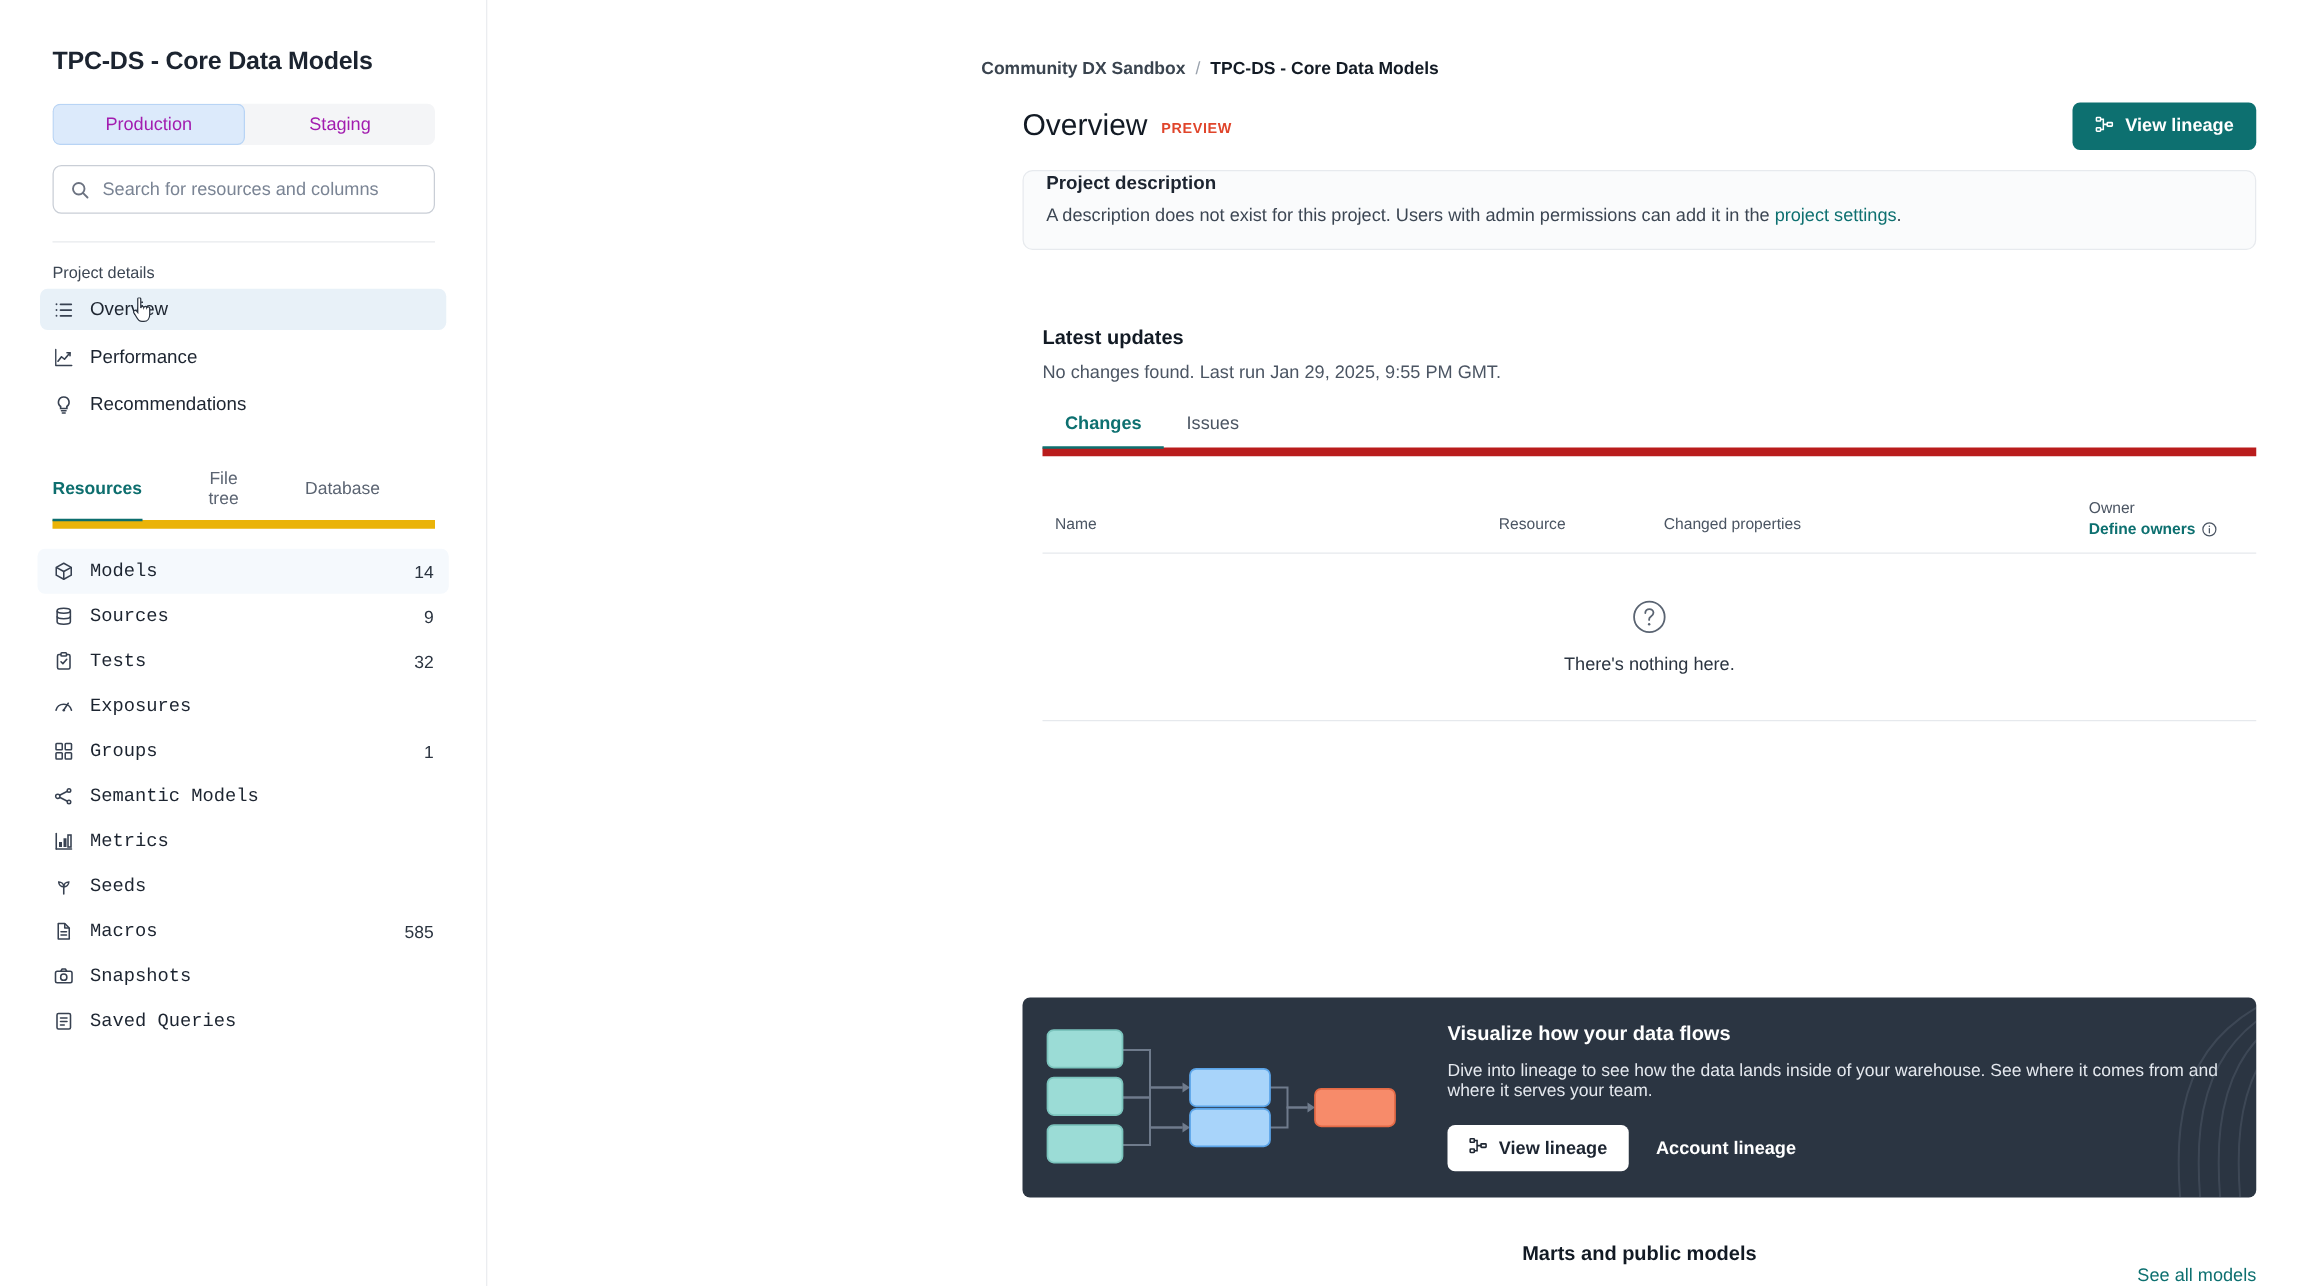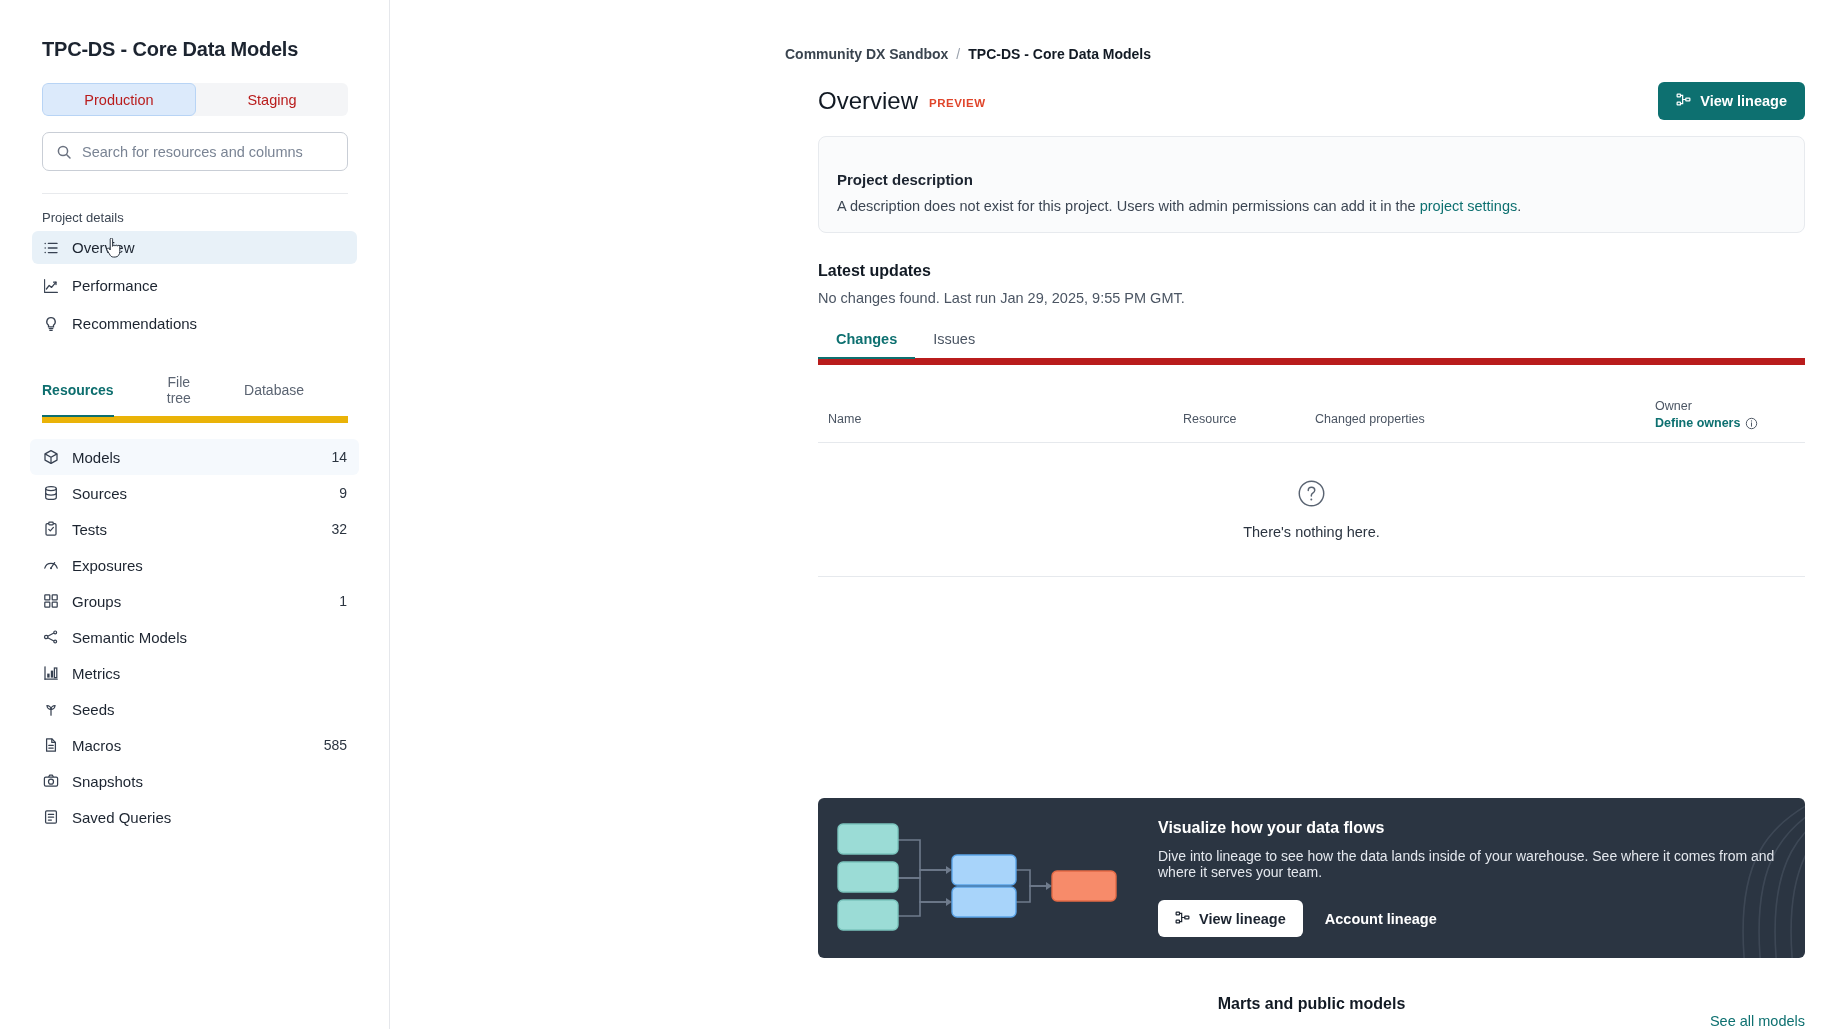--- a/index.html
+++ b/index.html
@@ -25,21 +25,21 @@
     font-size: 20px; font-weight: 700; color: #1c2430;
     margin-top: 38px; letter-spacing: -0.2px;
   }
   .env-toggle {
     display: flex; margin-top: 22px;
     background: #f4f5f7; border-radius: 6px; overflow: hidden;
     height: 33px; width: 306px;
   }
   .env-tab {
     flex: 1; display: flex; align-items: center; justify-content: center;
-    font-size: 14.5px; color: #b91c1c; cursor: pointer;
+    font-size: 14.5px; color: #a21caf; cursor: pointer;
     background: transparent; border: none; font-family: inherit;
   }
   .env-tab.active {
     background: #dceafb; border: 1px solid #b8d4f5; border-radius: 6px;
     font-weight: 400;
   }
   .search-box {
     margin-top: 16px; height: 39px; width: 306px;
     border: 1px solid #c9ced6; border-radius: 7px;
     display: flex; align-items: center; padding: 0 12px; gap: 10px;
@@ -83,21 +83,21 @@
   }
 
   .res-list { margin-top: 16px; }
   .res-item {
     display: flex; align-items: center; height: 36px;
     padding: 0 12px; margin: 0 -12px;
     border-radius: 6px; cursor: pointer;
   }
   .res-item.active { background: #f5f9fd; }
   .res-item .nav-icon { margin-right: 13px; }
-  .res-name { font-size: 15px; color: #1c2430; flex: 1; }
+  .res-name { font-size: 15px; color: #1c2430; flex: 1; font-family: Liberation Mono, monospace; }
   .res-count { font-size: 14px; color: #2b3440; }
 
   
   .cursor-ptr {
     position: absolute; left: 105px; top: 238px;
     width: 18px; height: 22px; pointer-events: none; z-index: 50;
   }
 
   
   .main { flex: 1; height: 1029px; overflow: hidden; padding: 0 0 0 0; position: relative; background: #fff; }
@@ -122,27 +122,27 @@
   .btn-lineage-top {
     margin-left: auto; background: #0d7070; color: #fff;
     border: none; border-radius: 6px; height: 38px; padding: 0 18px;
     font-size: 14.5px; font-family: inherit; display: flex;
     align-items: center; gap: 9px; cursor: pointer; font-weight: 700;
   }
 
   .desc-card {
     position: absolute; top: 136px; left: 428px; right: 42px;
     background: #fafbfc; border: 1px solid #e7eaee; border-radius: 8px;
-    padding: 34px 18px 18px 18px;
+    padding: 1px 18px 18px 18px;
   }
   .desc-title { font-size: 15px; font-weight: 700; color: #1c2430; }
   .desc-body { font-size: 14.5px; color: #3c4653; margin-top: 10px; }
   .link { color: #0d7070; cursor: pointer; }
 
-  .latest-wrap { position: absolute; top: 262px; left: 428px; right: 42px; }
+  .latest-wrap { position: absolute; top: 262px; left: 444px; right: 42px; }
   .latest-title { font-size: 16px; font-weight: 700; color: #121a24; }
   .latest-sub { font-size: 14.5px; color: #4b5563; margin-top: 10px; }
 
   .upd-tabs { display: flex; margin-top: 25px; border-bottom: 7px solid #b91c1c; }
   .upd-tab {
     font-size: 14.5px; color: #4b5563; padding: 0 18px 11px 18px;
     cursor: pointer; background: none; border: none; font-family: inherit;
     position: relative;
   }
   .upd-tab.active { color: #0d7070; font-weight: 700; }

